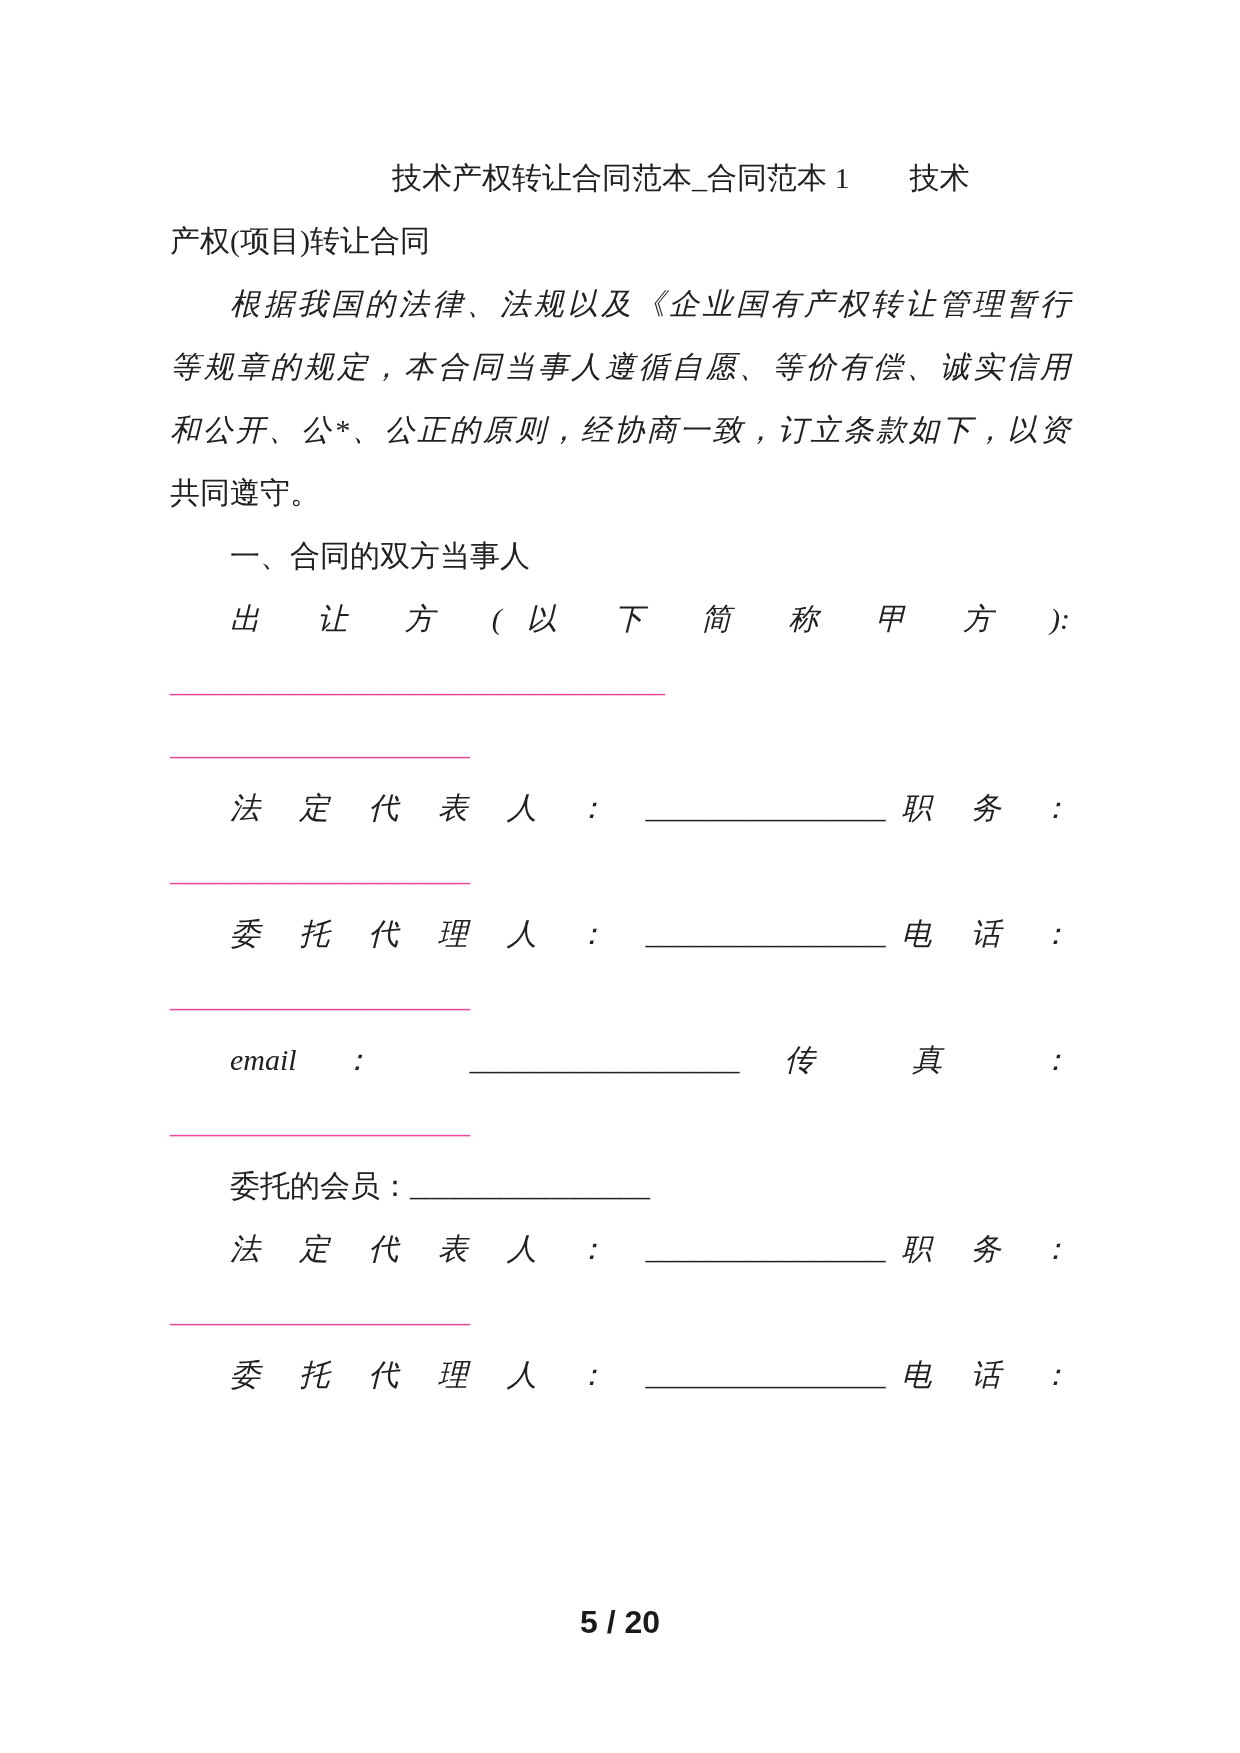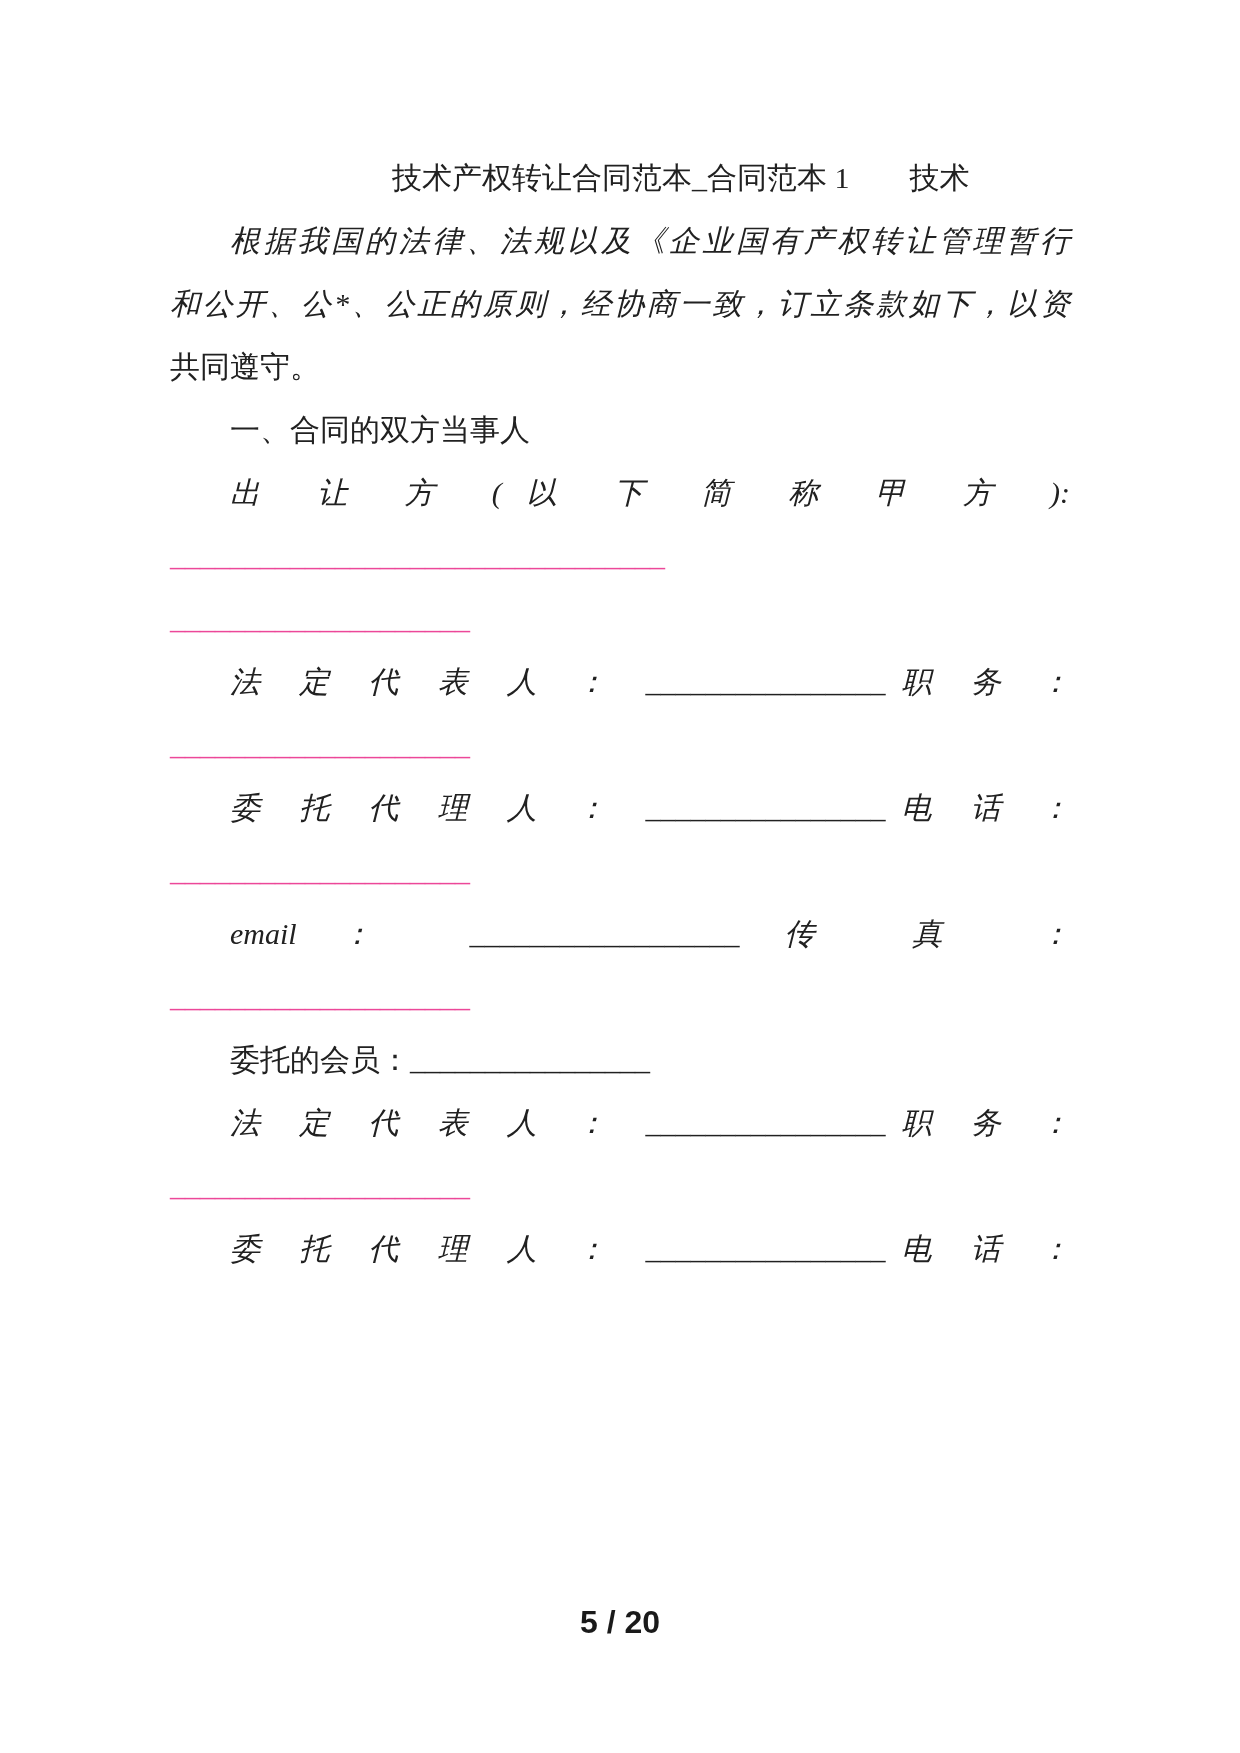--- a/index.html
+++ b/index.html
@@ -57,21 +57,23 @@
     color: #1a1a1a;
   }
 </style>
 </head>
 <body>
 
 <div class="page">
 
   <div class="content">
     <div class="ln ind-title">技术产权转让合同范本_合同范本 1　　技术</div>
+    <div class="ln">产权(项目)转让合同</div>
     <div class="ln jst ind">根据我国的法律、法规以及《企业国有产权转让管理暂行</div>
+    <div class="ln jst">等规章的规定，本合同当事人遵循自愿、等价有偿、诚实信用</div>
     <div class="ln jst">和公开、公*、公正的原则，经协商一致，订立条款如下，以资</div>
     <div class="ln">共同遵守。</div>
     <div class="ln ind">一、合同的双方当事人</div>
     <div class="ln jst ind">出 让 方 (以 下 简 称 甲 方 ):</div>
     <div class="ln underscore-line">_________________________________</div>
     <div class="ln underscore-line">____________________</div>
     <div class="ln jst ind">法 定 代 表 人 ： ________________职 务 ：</div>
     <div class="ln underscore-line">____________________</div>
     <div class="ln jst ind">委 托 代 理 人 ： ________________电 话 ：</div>
     <div class="ln underscore-line">____________________</div>

